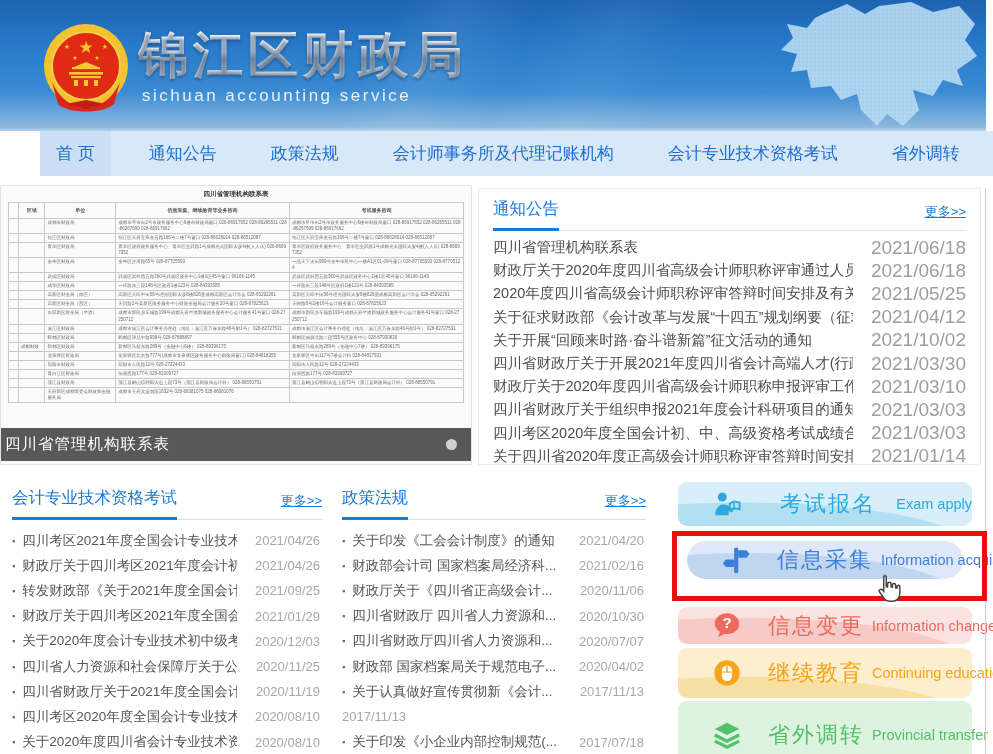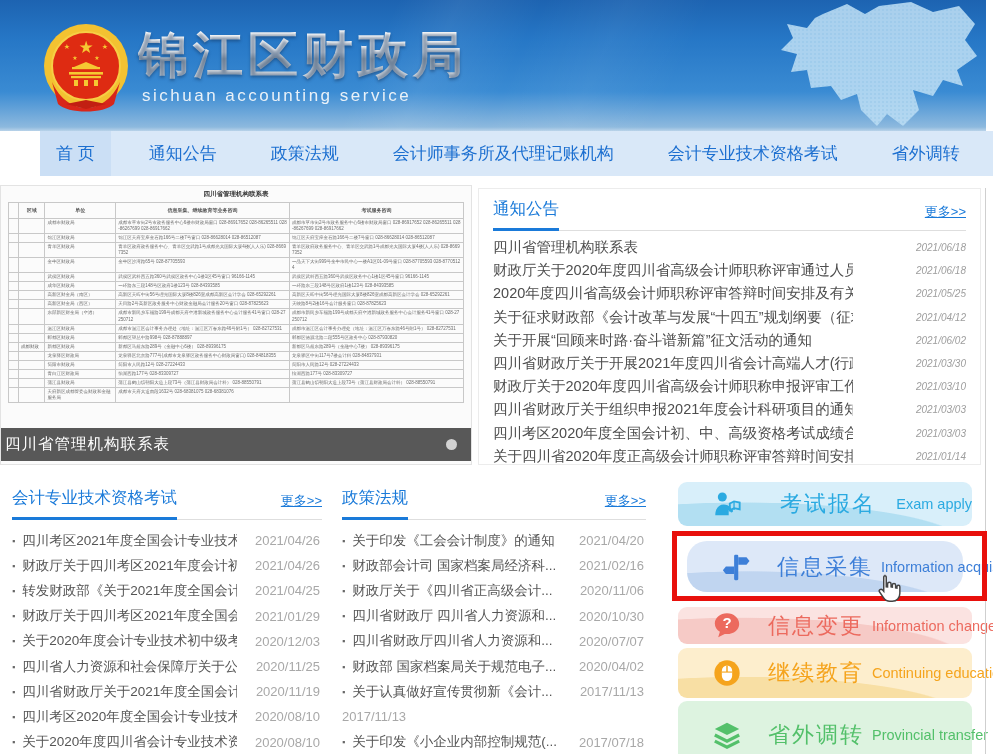--- a/index.html
+++ b/index.html
@@ -56,39 +56,39 @@
   .row-title{overflow:hidden;white-space:nowrap;text-overflow:clip;}
   .bullet{font-size:9px;color:#666;margin-right:7px;vertical-align:1px;}
 
   
   .notices{position:absolute;left:478px;top:188px;width:503px;height:277px;
         border:1px solid #ececec;box-sizing:border-box;background:#fff;}
   .notices .panel-head{margin:0 14px;}
   .notices .list{margin-top:5px;}
   .notices .list-row{height:23.2px;padding:0 14px;}
   .notices .row-title{font-size:14.5px;color:#4d4d4d;max-width:360px;}
-  .notices .row-date{font-size:10px;color:#9e9e9e;font-style:italic;}
+  .notices .row-date{font-size:19px;color:#9e9e9e;}
 
   
   .section{position:absolute;top:478px;}
   .section .panel-head{margin:0 4px 0 4px;}
   .section .list{margin-top:8px;}
   .section .list-row{height:25.2px;padding:0 6px 0 4px;}
   .section .row-title{font-size:13.5px;color:#555;max-width:225px;}
   .section .row-date{font-size:13px;color:#a8a8a8;}
   .sec-exam{left:8px;width:318px;}
   .sec-policy{left:338px;width:312px;}
 
   
   .services{position:absolute;left:664px;top:478px;width:318px;height:276px;}
   .svc-btn{position:absolute;left:14px;right:10px;border-radius:9px;display:flex;align-items:center;
      background:radial-gradient(135% 74px at 22% 140%, var(--wave) 55%, transparent 56%), var(--bg);
      color:var(--fg);cursor:default;}
   .svc-0{top:4px;height:44px;justify-content:space-between;}
-  .svc-1{top:63px;height:51px;left:23px;right:19px;border-radius:20px;}
+  .svc-1{top:63px;height:38px;left:23px;right:19px;border-radius:20px;}
   .svc-2{top:129px;height:37px;}
   .svc-3{top:170px;height:50px;}
   .svc-4{top:223px;height:68px;}
   .svc-icon{width:30px;height:30px;margin-left:34px;flex:0 0 auto;display:inline-block;}
   .svc-icon svg{width:100%;height:100%;}
   .svc-label{font-size:22px;margin-left:26px;letter-spacing:2px;white-space:nowrap;}
   .svc-label-en{font-size:14.5px;margin-left:8px;white-space:nowrap;}
 
   .right-line{position:absolute;left:985px;top:188px;width:1px;height:566px;background:#cfcfcf;}
 
@@ -313,21 +313,21 @@
         <div class="list-row">
           <span class="row-title">2020年度四川省高级会计师职称评审答辩时间安排及有关事项...</span>
           <span class="row-date">2021/05/25</span>
         </div>
         <div class="list-row">
           <span class="row-title">关于征求财政部《会计改革与发展“十四五”规划纲要（征求...</span>
           <span class="row-date">2021/04/12</span>
         </div>
         <div class="list-row">
           <span class="row-title">关于开展“回顾来时路·奋斗谱新篇”征文活动的通知</span>
-          <span class="row-date">2021/06/02</span>
+          <span class="row-date">2021/10/02</span>
         </div>
         <div class="list-row">
           <span class="row-title">四川省财政厅关于开展2021年度四川省会计高端人才(行政事业...</span>
           <span class="row-date">2021/03/30</span>
         </div>
         <div class="list-row">
           <span class="row-title">财政厅关于2020年度四川省高级会计师职称申报评审工作有关...</span>
           <span class="row-date">2021/03/10</span>
         </div>
         <div class="list-row">
@@ -354,21 +354,21 @@
         <div class="list-row">
           <span class="row-title"><span class="bullet">▪</span>四川考区2021年度全国会计专业技术...</span>
           <span class="row-date">2021/04/26</span>
         </div>
         <div class="list-row">
           <span class="row-title"><span class="bullet">▪</span>财政厅关于四川考区2021年度会计初...</span>
           <span class="row-date">2021/04/26</span>
         </div>
         <div class="list-row">
           <span class="row-title"><span class="bullet">▪</span>转发财政部《关于2021年度全国会计...</span>
-          <span class="row-date">2021/04/25</span>
+          <span class="row-date">2021/09/25</span>
         </div>
         <div class="list-row">
           <span class="row-title"><span class="bullet">▪</span>财政厅关于四川考区2021年度全国会...</span>
           <span class="row-date">2021/01/29</span>
         </div>
         <div class="list-row">
           <span class="row-title"><span class="bullet">▪</span>关于2020年度会计专业技术初中级考...</span>
           <span class="row-date">2020/12/03</span>
         </div>
         <div class="list-row">

